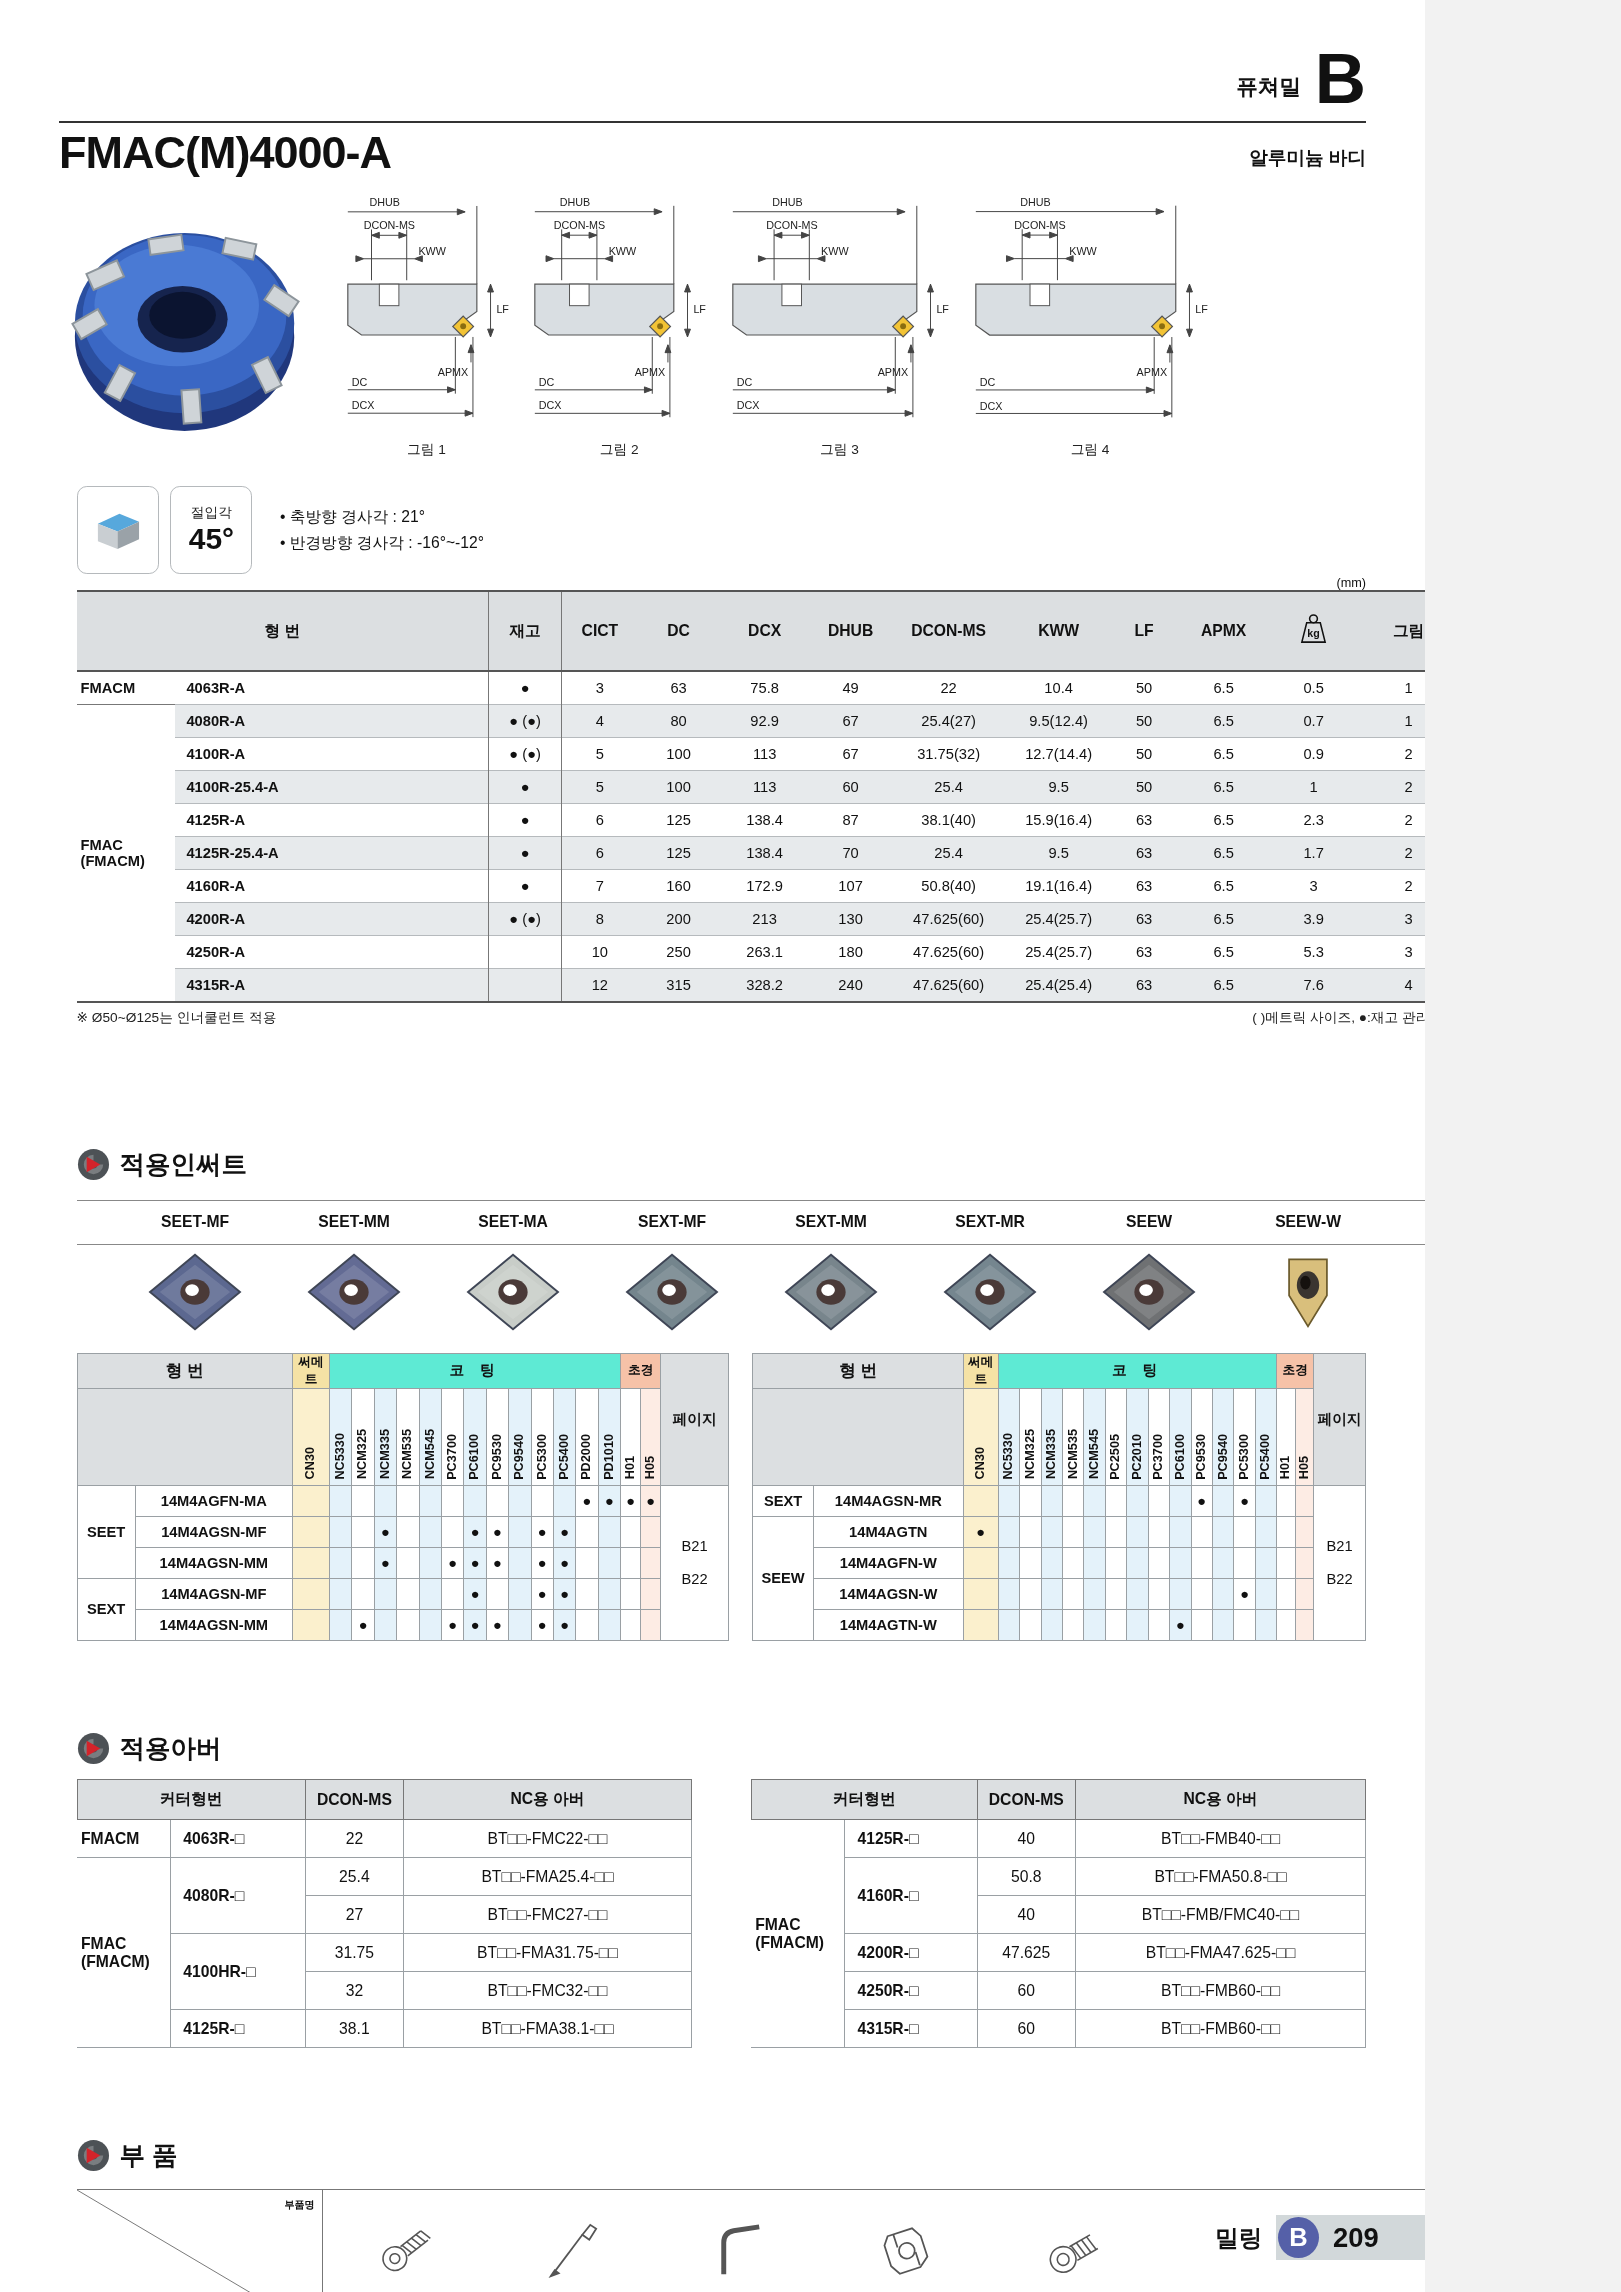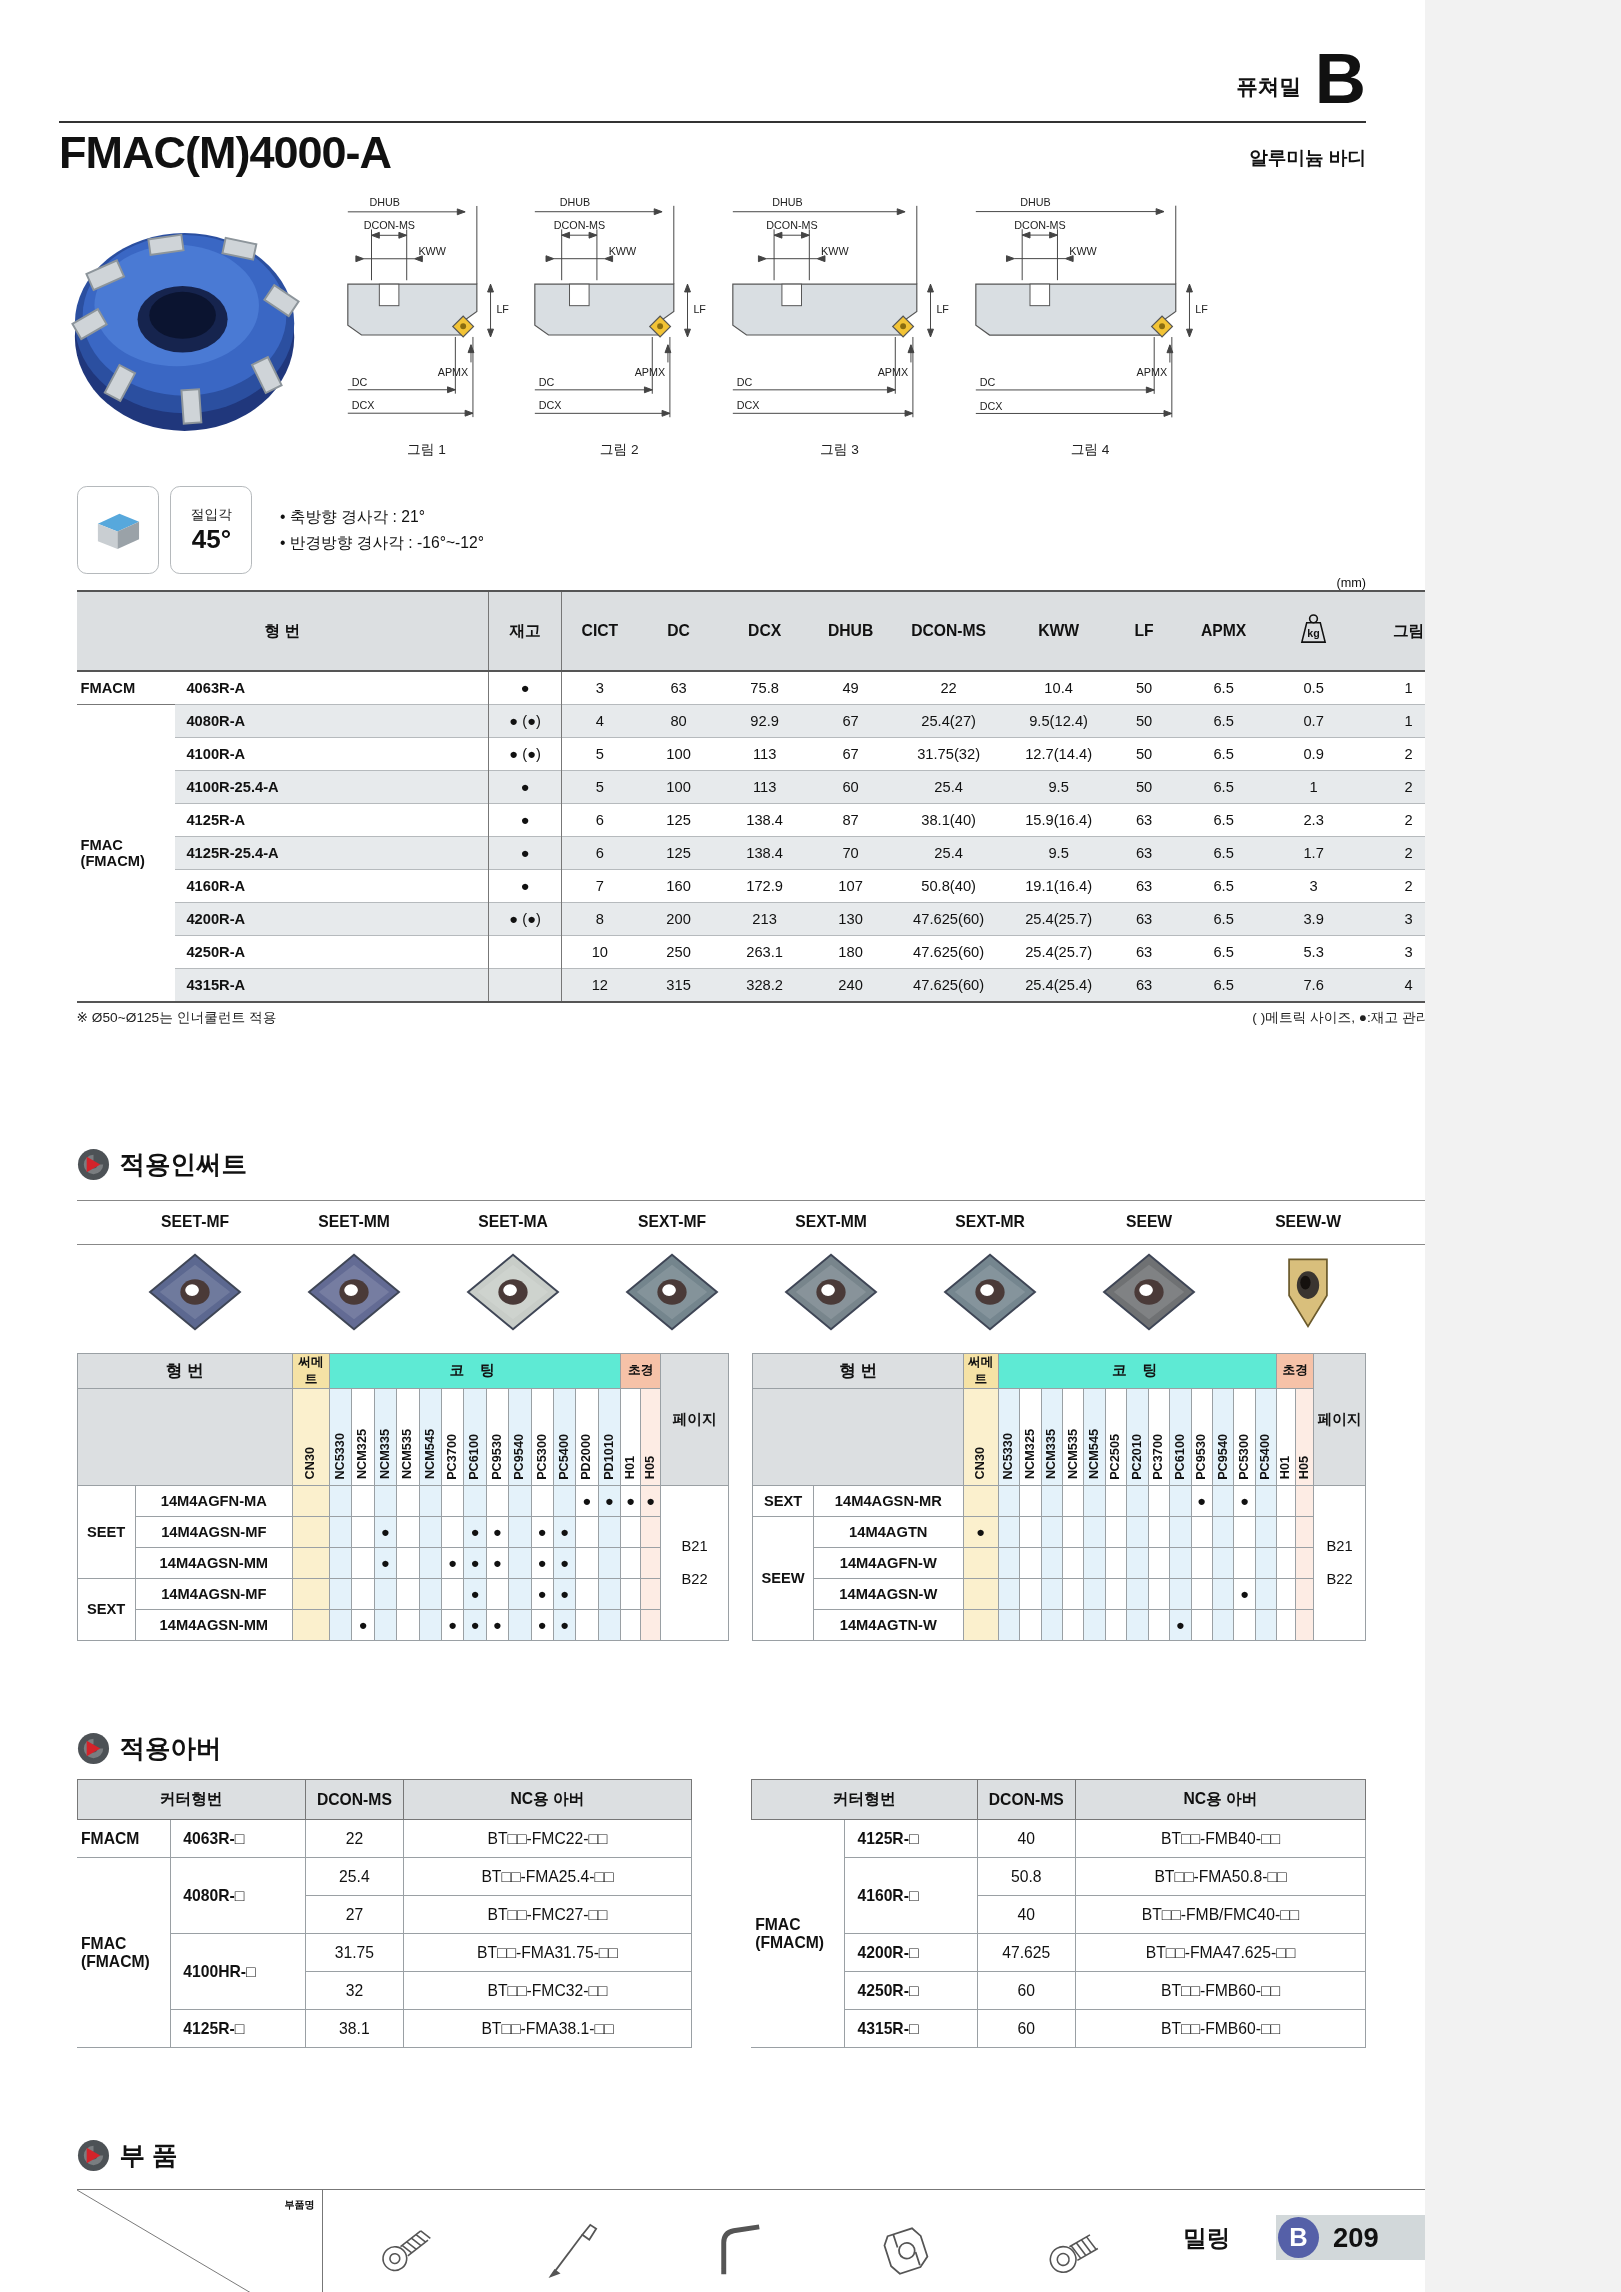--- a/index.html
+++ b/index.html
@@ -19,21 +19,21 @@
   .photo{width:255px;height:284px;flex:none;}
   .diagrams{display:flex;margin-left:25.5px;}
   .dia{display:flex;flex-direction:column;align-items:center;margin-right:13.7px;}
   .dia svg{flex:none;}
   .dia-cap{font-size:13.7px;color:#222;margin-top:3.9px;}
   
   .anglerow{display:flex;align-items:center;margin-top:2px;margin-left:17.6px;}
   .abox{width:80px;height:86px;border:1.5px solid #b5b9bc;border-radius:9.8px;background:#fff;
         display:flex;flex-direction:column;align-items:center;justify-content:center;margin-right:11.8px;}
   .abox .al{font-size:13.7px;color:#222;}
-  .abox .av{font-size:26px;font-weight:bold;}
+  .abox .av{font-size:30px;font-weight:bold;}
   .anotes{margin-left:15.7px;font-size:15.7px;line-height:1.7;}
   .anotes div::before{content:"• ";}
   .mm{text-align:right;font-size:12.7px;margin-top:2px;}
   
   table{border-collapse:collapse;}
   .spec{width:1384px;margin-left:17.6px;table-layout:fixed;border-top:2px solid #555;border-bottom:2px solid #555;}
   .spec th{background:#dcdfe1;font-weight:bold;font-size:15.7px;height:76px;border-bottom:2px solid #555;}
   .spec td{height:30px;font-size:14.7px;text-align:center;border-top:1px solid #b6babd;}
   .spec td.g{font-weight:bold;text-align:left;padding-left:3.9px;white-space:pre-line;border-top:1.5px solid #777;}
   .spec td.m{font-weight:bold;text-align:left;padding-left:11.8px;}
@@ -83,21 +83,21 @@
   .prow{display:flex;}
   .pcorner{width:245px;height:145px;position:relative;flex:none;border-right:1px solid #777;}
   .pcorner svg{position:absolute;left:0;top:0;}
   .pc-top{position:absolute;right:7px;top:7.8px;font-size:10px;font-weight:bold;}
   .pc-bot{position:absolute;left:5.9px;bottom:9.8px;font-size:14.7px;font-weight:bold;}
   .pcols{display:flex;}
   .pcol{width:167px;display:flex;flex-direction:column;align-items:center;justify-content:flex-end;height:145px;}
   .picon{flex:1;display:flex;align-items:center;justify-content:center;}
   .pname{font-size:14.7px;color:#787c7e;padding-bottom:7.8px;}
   
-  .pfoot{position:absolute;right:0;bottom:33px;display:flex;align-items:center;gap:32px;}
+  .pfoot{position:absolute;right:0;bottom:33px;display:flex;align-items:center;}
   .pfoot .cat{font-size:23.5px;font-weight:bold;margin-right:13.7px;}
   .band{position:relative;width:149px;height:45px;background:#d2d8da;}
   .bcirc{position:absolute;left:2px;top:2px;width:41px;height:41px;border-radius:50%;background:#5560a8;
          color:#fff;font-size:25.5px;font-weight:bold;display:flex;align-items:center;justify-content:center;}
   .bpage{position:absolute;left:57px;top:0;height:45px;line-height:45px;font-size:27.4px;font-weight:bold;}
 </style>
 </head>
 <body>
 
 <div class="page">

